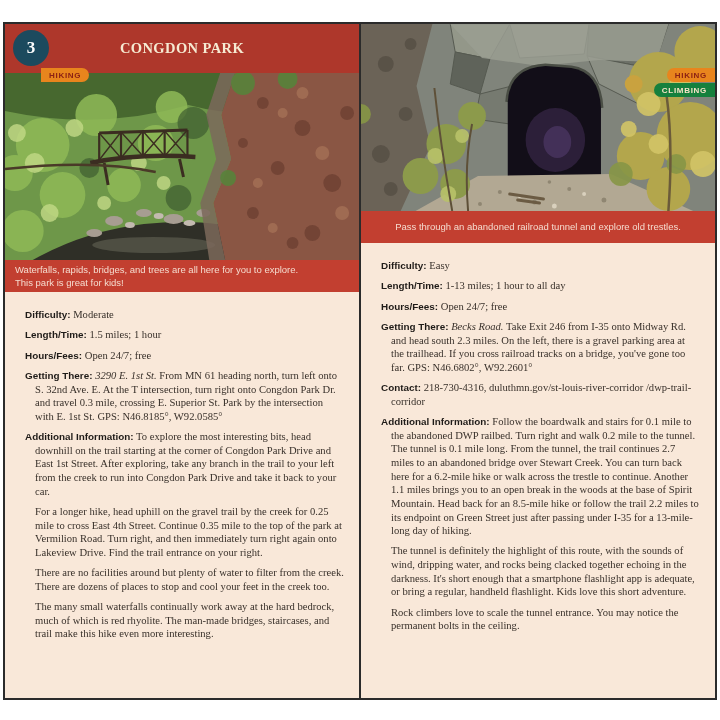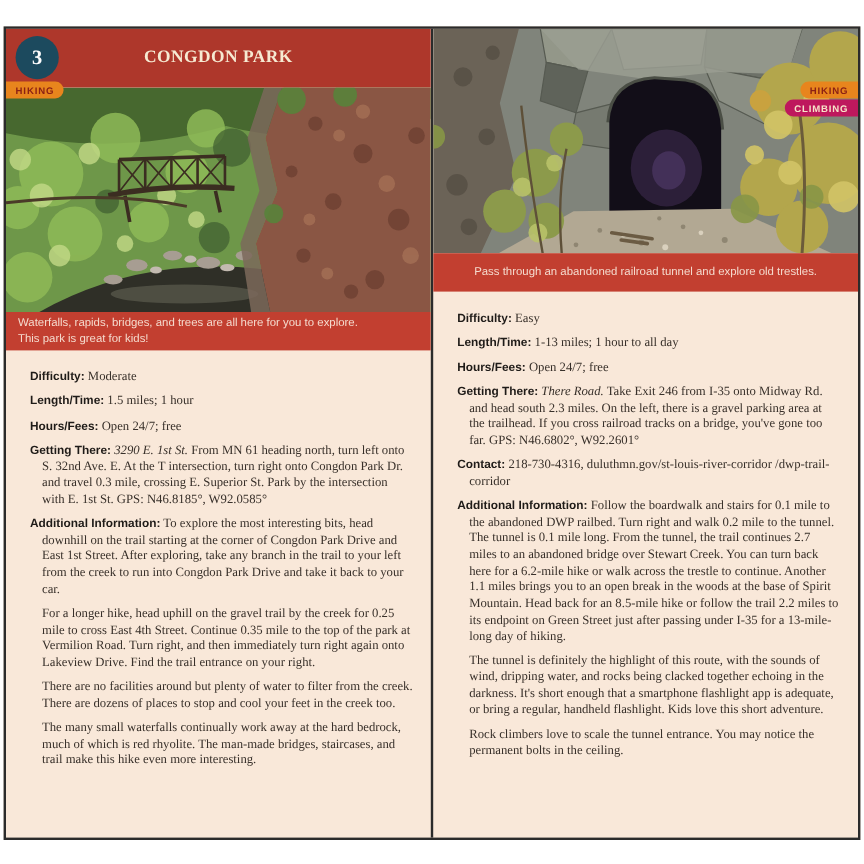--- a/index.html
+++ b/index.html
@@ -14,29 +14,29 @@
   .page-header{height:49px;flex:0 0 49px;background:#ae372b;position:relative;
                display:flex;align-items:center;justify-content:center;}
   .page-title{color:#f6ead2;font-weight:bold;font-size:14.5px;line-height:1.18;
               text-align:center;letter-spacing:.4px;font-family:"Liberation Serif",serif;}
   .page-circle{position:absolute;top:6px;width:36px;height:36px;border-radius:50%;
                background:#1c4a5e;color:#fdfdfd;display:flex;align-items:center;justify-content:center;
                font-weight:bold;font-size:17px;font-family:"Liberation Serif",serif;}
   .circle-left{left:8px;} .circle-right{right:8px;}
 
   
-  .tag-stack{position:absolute;top:44px;z-index:4;display:flex;flex-direction:column;gap:1px;}
+  .tag-stack{position:absolute;top:44px;z-index:4;display:flex;flex-direction:column;gap:1px;padding-left:36px;}
   .tags-left{left:0;align-items:flex-start;}
   .tags-right{right:0;align-items:flex-end;}
   .tag{font-family:"Liberation Sans",sans-serif;font-weight:bold;font-size:8px;
        letter-spacing:.7px;padding:3px 8px 2px 8px;width:max-content;}
   .tags-left .tag{border-radius:0 7px 7px 0;}
   .tags-right .tag{border-radius:7px 0 0 7px;}
   .tag-orange{background:#e8851d;color:#8c2114;}
-  .tag-red{background:#be185d;color:#f7e3c8;}
+  .tag-red{background:#15803d;color:#f7e3c8;}
 
   
   .photo{height:187px;flex:0 0 187px;overflow:hidden;position:relative;}
   .photo svg{display:block;width:100%;height:100%;}
 
   
   .caption{height:32px;flex:0 0 32px;background:#c23f30;color:#f5dbce;
            font-family:"Liberation Sans",sans-serif;font-size:9.5px;line-height:1.4;
            display:flex;flex-direction:column;justify-content:center;padding:0 10px;box-sizing:border-box;}
   .caption-center{align-items:center;}
@@ -258,21 +258,21 @@
       </div>
 
       <div class="caption caption-center">
         <div>Pass through an abandoned railroad tunnel and explore old trestles.</div>
       </div>
 
       <div class="body">
         <p class="hang"><b>Difficulty:</b> <span>Easy</span></p>
         <p class="hang"><b>Length/Time:</b> <span>1-13 miles; 1 hour to all day</span></p>
         <p class="hang"><b>Hours/Fees:</b> <span>Open 24/7; free</span></p>
-        <p class="hang"><b>Getting There:</b> <i>There Road.</i> <span>Take Exit 246 from I-35 onto Midway Rd. and head south 2.3 miles. On the left, there is a gravel parking area at the trailhead. If you cross railroad tracks on a bridge, you've gone too far. GPS: N46.6802°, W92.2601°</span></p>
+        <p class="hang"><b>Getting There:</b> <i>Becks Road.</i> <span>Take Exit 246 from I-35 onto Midway Rd. and head south 2.3 miles. On the left, there is a gravel parking area at the trailhead. If you cross railroad tracks on a bridge, you've gone too far. GPS: N46.6802°, W92.2601°</span></p>
         <p class="hang"><b>Contact:</b> <span>218-730-4316, duluthmn.gov/st-louis-river-corridor /dwp-trail-corridor</span></p>
         <p class="hang"><b>Additional Information:</b> <span>Follow the boardwalk and stairs for 0.1 mile to the abandoned DWP railbed. Turn right and walk 0.2 mile to the tunnel. The tunnel is 0.1 mile long. From the tunnel, the trail continues 2.7 miles to an abandoned bridge over Stewart Creek. You can turn back here for a 6.2-mile hike or walk across the trestle to continue. Another 1.1 miles brings you to an open break in the woods at the base of Spirit Mountain. Head back for an 8.5-mile hike or follow the trail 2.2 miles to its endpoint on Green Street just after passing under I-35 for a 13-mile-long day of hiking.</span></p>
         <p>The tunnel is definitely the highlight of this route, with the sounds of wind, dripping water, and rocks being clacked together echoing in the darkness. It's short enough that a smartphone flashlight app is adequate, or bring a regular, handheld flashlight. Kids love this short adventure.</p>
         <p>Rock climbers love to scale the tunnel entrance. You may notice the permanent bolts in the ceiling.</p>
       </div>
     </section>
 
   </div>
 </div>
 

